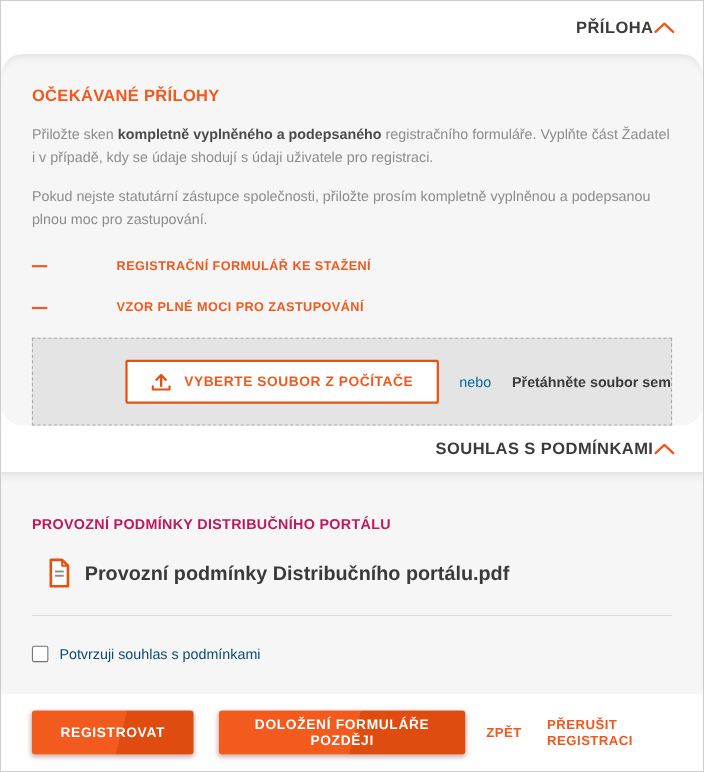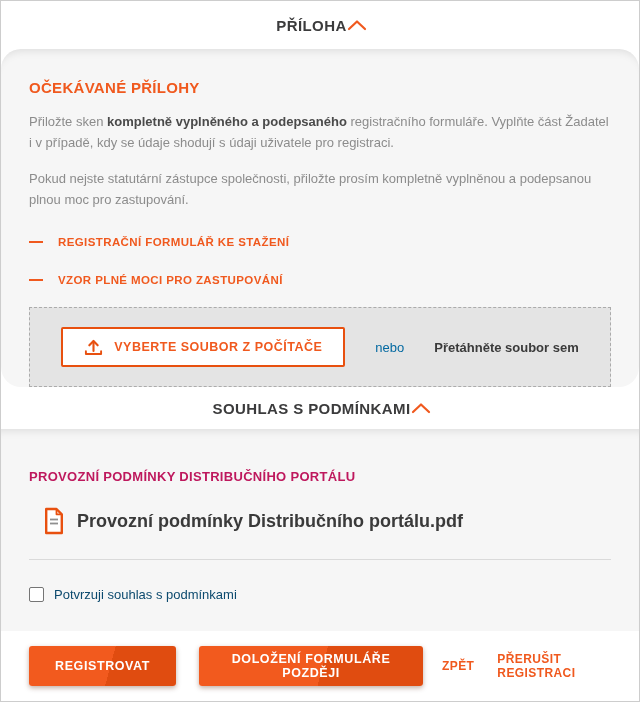--- a/index.html
+++ b/index.html
@@ -9,21 +9,21 @@
     background: #ffffff;
     border: 1px solid #cdcdcd;
     overflow: hidden;
     display: flex;
     flex-direction: column;
   }
   .accordion-header {
     background: #ffffff;
     display: flex;
     align-items: center;
-    justify-content: center;
+    justify-content: flex-end;
     padding: 0 25px 0 28px;
     flex: 0 0 auto;
   }
   .accordion-header.h1 { height: 48px; }
   .accordion-header.h2 { height: 42px; }
   .accordion-title {
     font-size: 15px;
     font-weight: bold;
     color: #3b3b3c;
     letter-spacing: 0.4px;
@@ -62,30 +62,31 @@
     margin-right: 15px;
     flex: 0 0 auto;
   }
   .link-text {
     color: #f0591e;
     font-size: 11.5px;
     font-weight: bold;
     letter-spacing: 0.4px;
     text-decoration: none;
     cursor: pointer;
+    margin-left: 48px;
   }
   .dropzone {
     margin-top: 21px;
     height: 80px;
     background: #e4e4e4;
     border: 1px dashed #ababab;
     display: flex;
     align-items: center;
-    justify-content: center;
-    gap: 26px;
+    justify-content: flex-end;
+    gap: 15px;
   }
   .upload-btn {
     background: #ffffff;
     border: 2px solid #e8500f;
     border-radius: 2px;
     height: 40px;
     padding: 0 21px;
     display: flex;
     align-items: center;
     gap: 11px;

